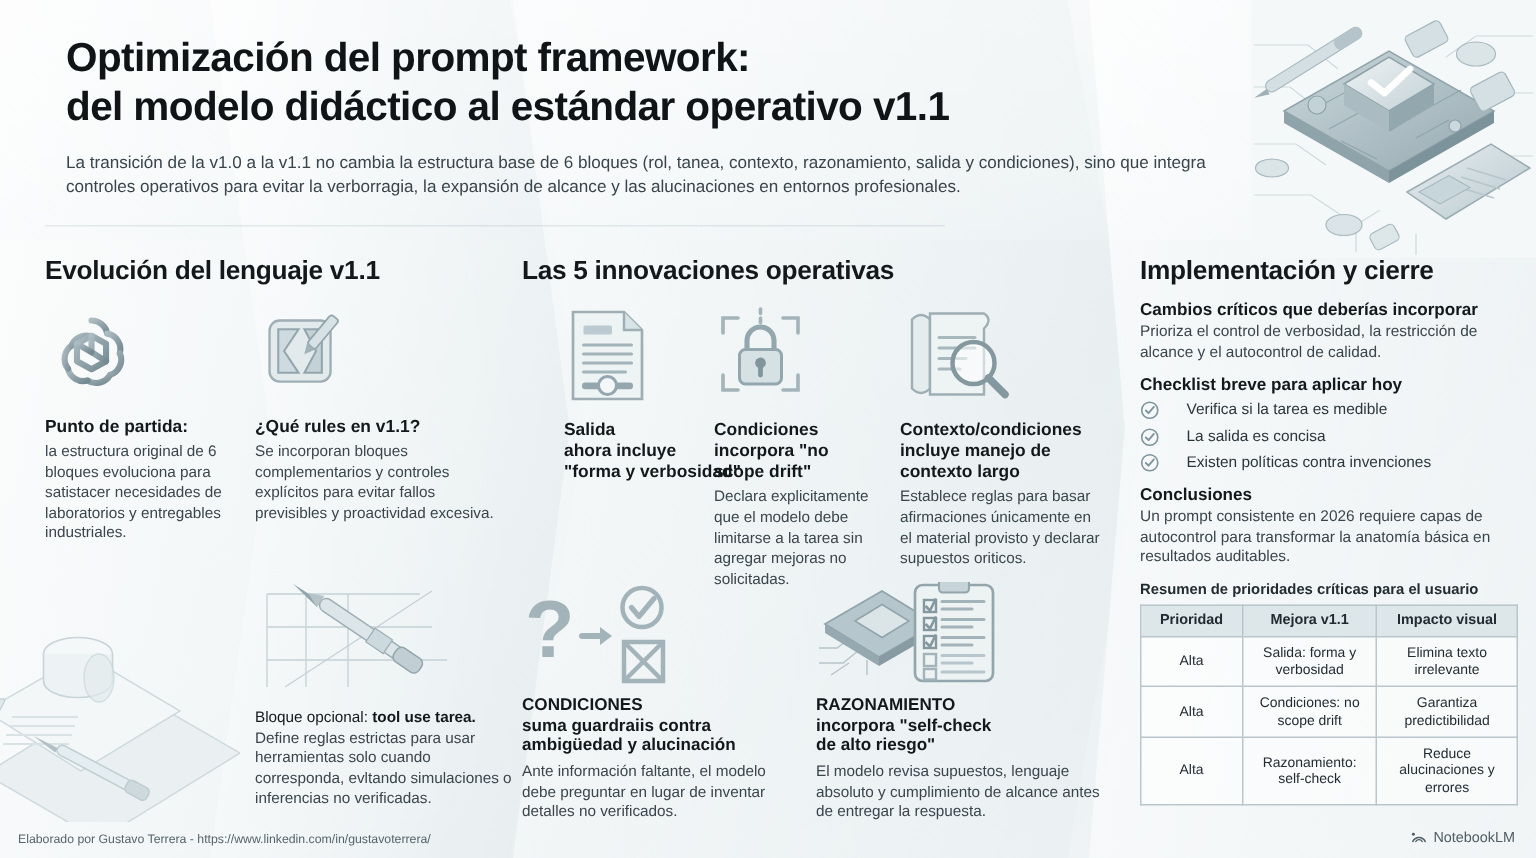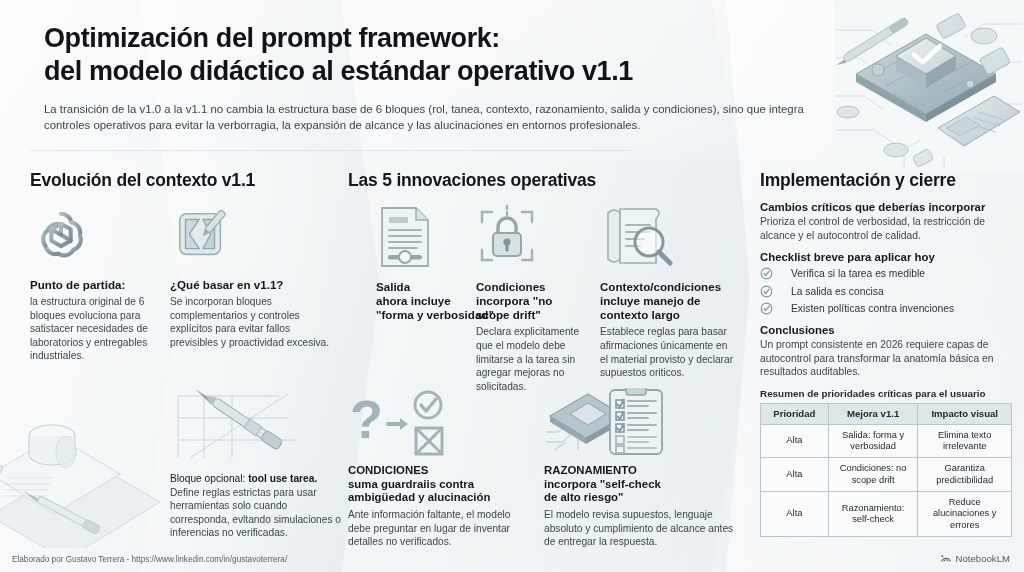--- a/index.html
+++ b/index.html
@@ -275,21 +275,21 @@
 
   <div class="header">
     <h1 class="title">
       <span>Optimización del prompt framework:</span><br>
       <span>del modelo didáctico al estándar operativo v1.1</span>
     </h1>
     <div class="subtitle">La transición de la v1.0 a la v1.1 no cambia la estructura base de 6 bloques (rol, tanea, contexto, razonamiento, salida y condiciones), sino que integra controles operativos para evitar la verborragia, la expansión de alcance y las alucinaciones en entornos profesionales.</div>
   </div>
 
   <div class="col col-left">
-    <h2 class="col-head">Evolución del contexto v1.1</h2>
+    <h2 class="col-head">Evolución del lenguaje v1.1</h2>
 
     <div class="cell lc1">
       <div class="icon-wrap">
         <svg class="gicon" width="62" height="62" viewBox="0 0 64 64">
           <defs>
             <linearGradient id="kg" x1="0" y1="0" x2="1" y2="1">
               <stop offset="0%" stop-color="#a9b9bf"></stop>
                 <stop offset="100%" stop-color="#6f858d"></stop>
             </linearGradient>
           </defs>
@@ -316,21 +316,21 @@
         <svg class="gicon" width="62" height="62" viewBox="0 0 64 64">
           <rect x="10" y="10" width="42" height="42" rx="7" fill="#e2eaec" stroke="#9aabb2" stroke-width="1.6"></rect>
           <path d="M16 16 L30 16 L20 31 L30 46 L16 46 Z" fill="#cbd9de" stroke="#8fa2a9" stroke-width="1.4"></path>
           <path d="M34 16 L46 16 L46 46 L34 46 L42 31 Z" fill="#c0d0d6" stroke="#8fa2a9" stroke-width="1.4"></path>
           <g transform="rotate(40 44 22)">
             <rect x="40" y="4" width="7" height="26" rx="2" fill="#d6e1e5" stroke="#8fa2a9" stroke-width="1.2"></rect>
             <path d="M40 30 L43.5 37 L47 30 Z" fill="#9dafb6"></path>
           </g>
         </svg>
       </div>
-      <h4>¿Qué basar en v1.1?</h4>
+      <h4>¿Qué rules en v1.1?</h4>
       <p>Se incorporan bloques complementarios y controles explícitos para evitar fallos previsibles y proactividad excesiva.</p>
     </div>
 
     <div class="cell lc3">
       <div class="icon-wrap" style="height:78px">
         <svg class="gicon" width="150" height="78" viewBox="0 0 150 78">
           <g stroke="#c2d0d5" stroke-width="0.9" fill="none">
             <path d="M8 8 H110"></path>
               <path d="M8 8 V70"></path>
             <path d="M8 30 H118"></path>

